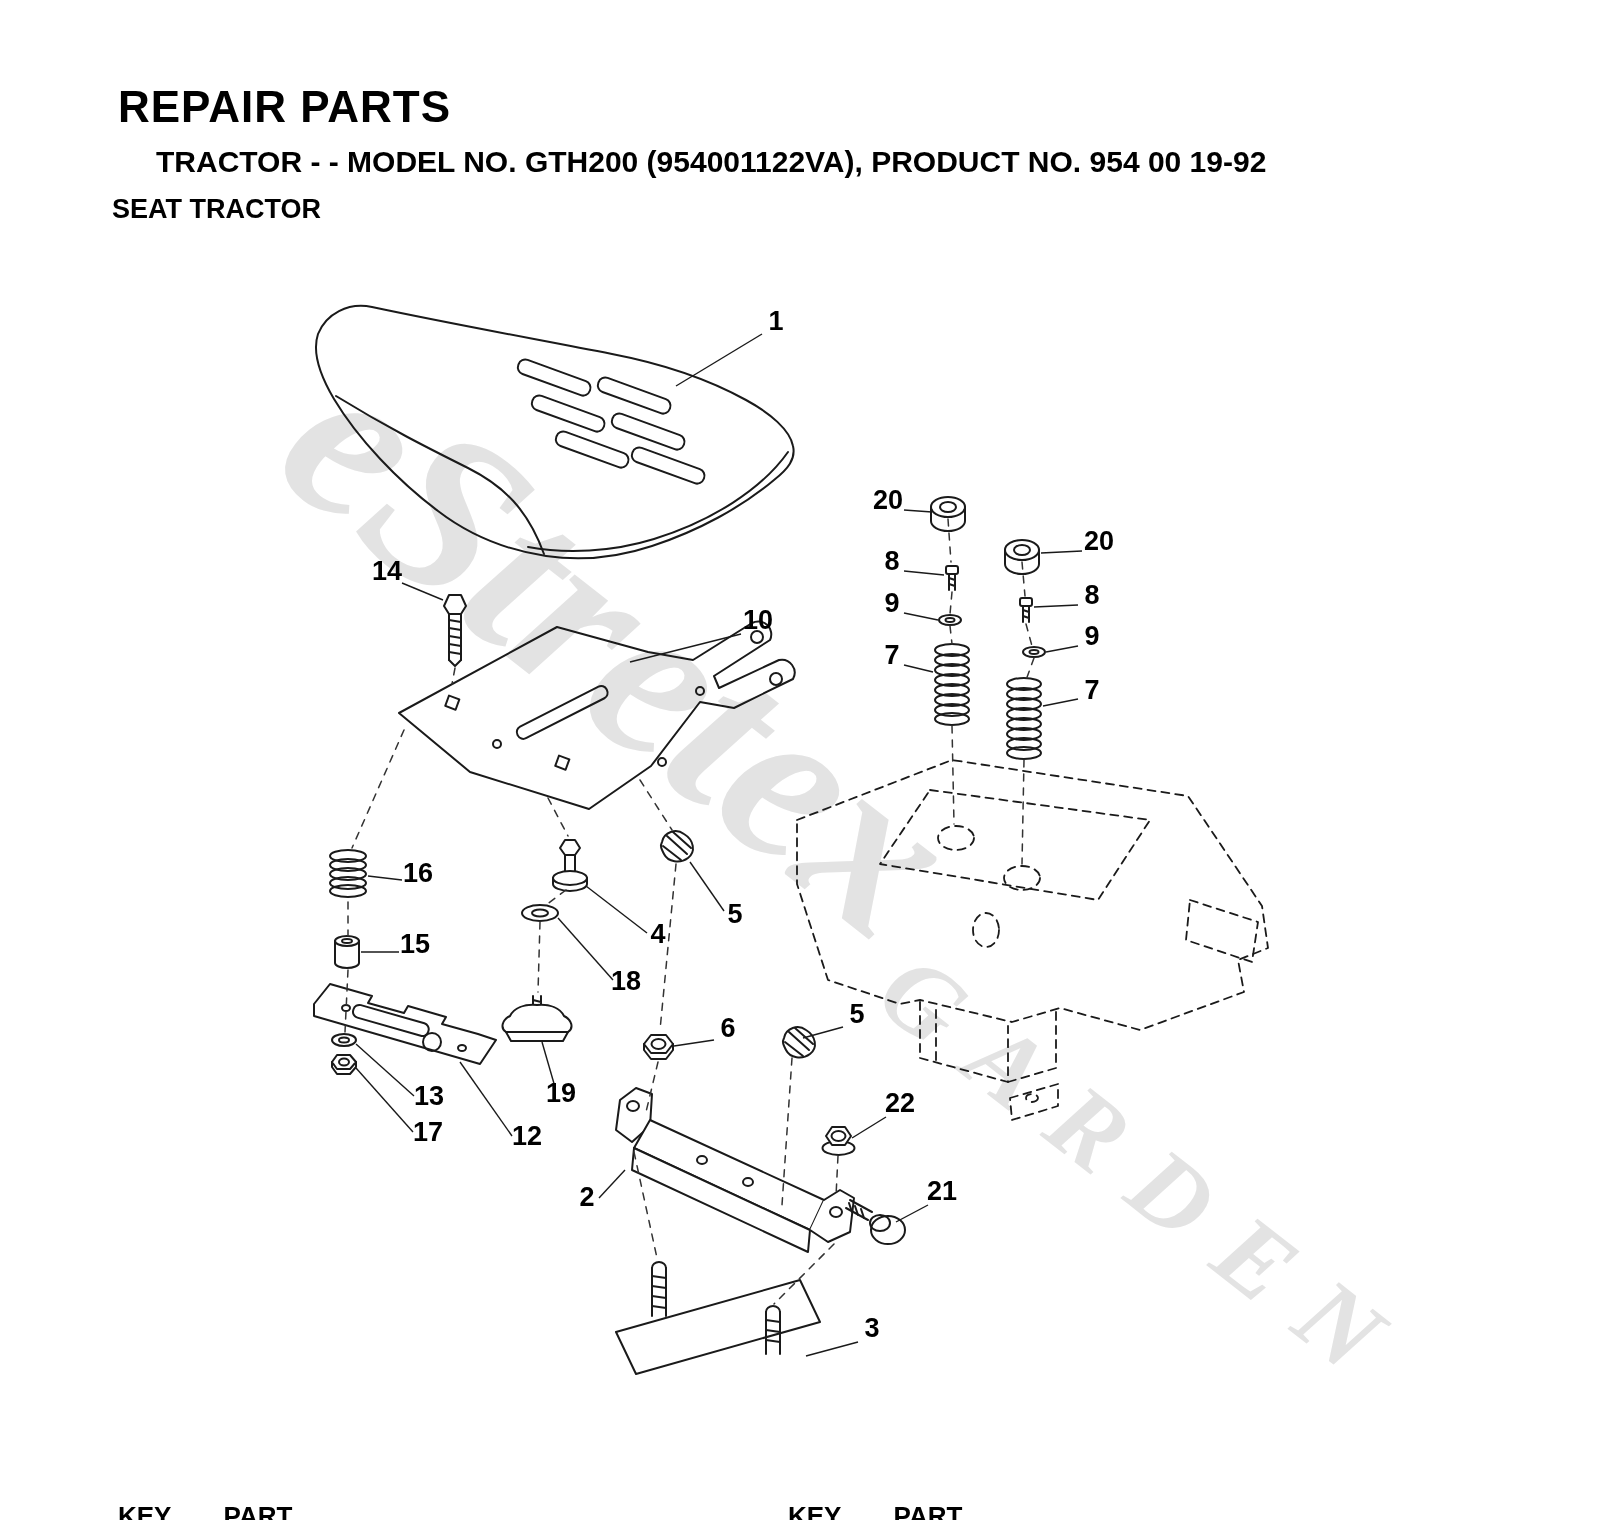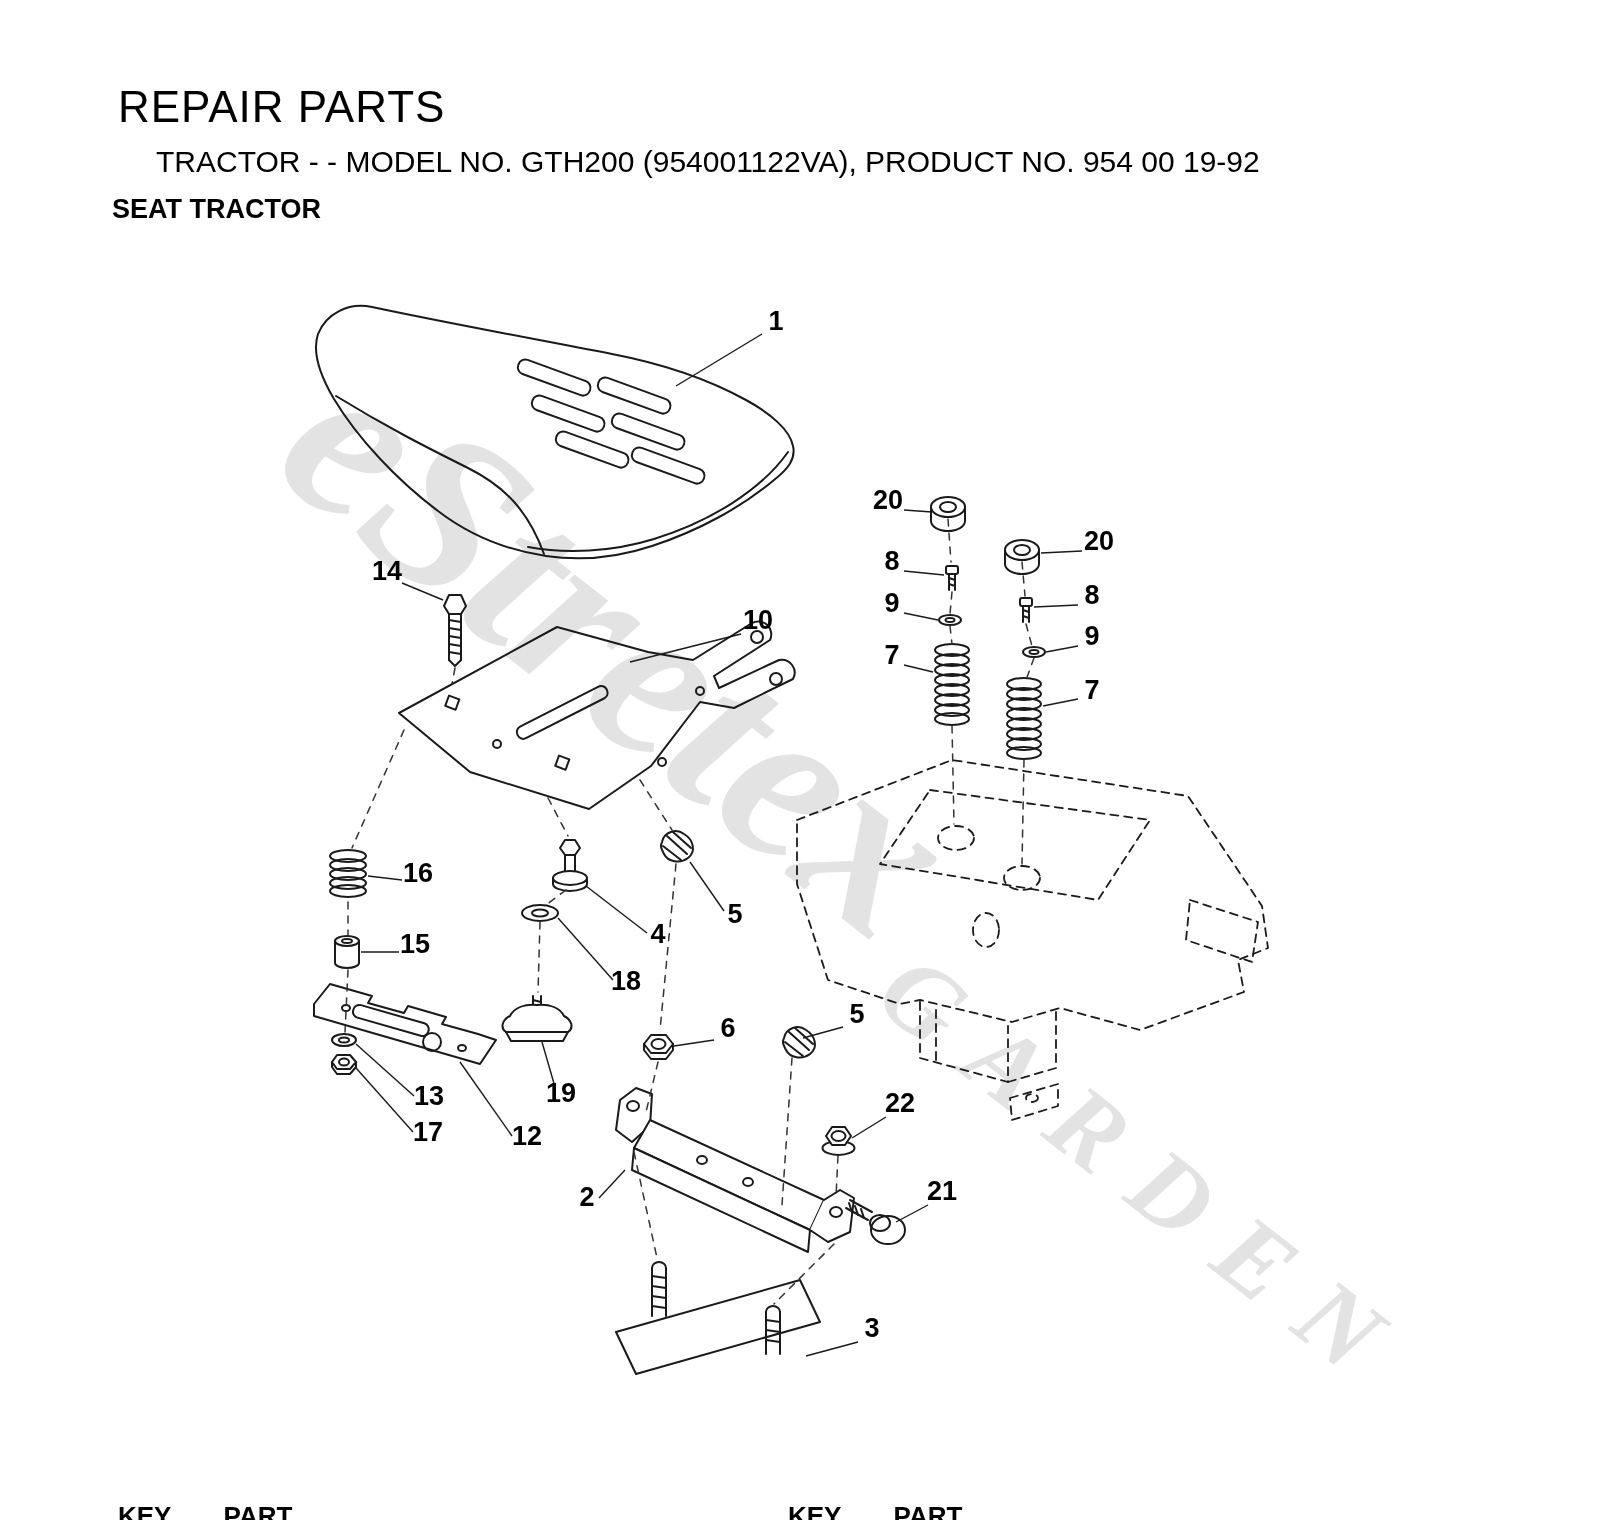--- a/index.html
+++ b/index.html
@@ -2,22 +2,22 @@
 <html><head>
 <meta charset="utf-8">
 <style>
   * { margin:0; padding:0; box-sizing:border-box; }
   html,body { background:#ffffff; }
   .page {
     position:relative; width:1612px; height:1520px;
     background:#ffffff; overflow:hidden;
     font-family:"Liberation Sans", sans-serif; color:#000;
   }
-  .hdr-title   { position:absolute; left:118px; top:82px;  font-size:44px; font-weight:normal; letter-spacing:1px; }
-  .hdr-sub     { position:absolute; left:156px; top:145px; font-size:30px; font-weight:normal; }
+  .hdr-title   { position:absolute; left:118px; top:82px;  font-size:44px; font-weight:bold; letter-spacing:1px; }
+  .hdr-sub     { position:absolute; left:156px; top:145px; font-size:30px; font-weight:bold; }
   .hdr-section { position:absolute; left:112px; top:194px; font-size:27px; font-weight:bold; }
   svg.diagram  { position:absolute; left:0; top:0; }
   .footer-block { position:absolute; top:1501px; font-size:26px; font-weight:bold; display:flex; gap:52px; }
   .footer-left  { left:118px; }
   .footer-right { left:788px; }
   .callout-text { font-family:"Liberation Sans", sans-serif; font-size:27px; font-weight:bold; fill:#000; }
   .wm { font-family:"Liberation Serif", serif; font-style:italic; font-weight:bold; fill:#e3e3e3; }
 </style>
 </head>
 <body>

